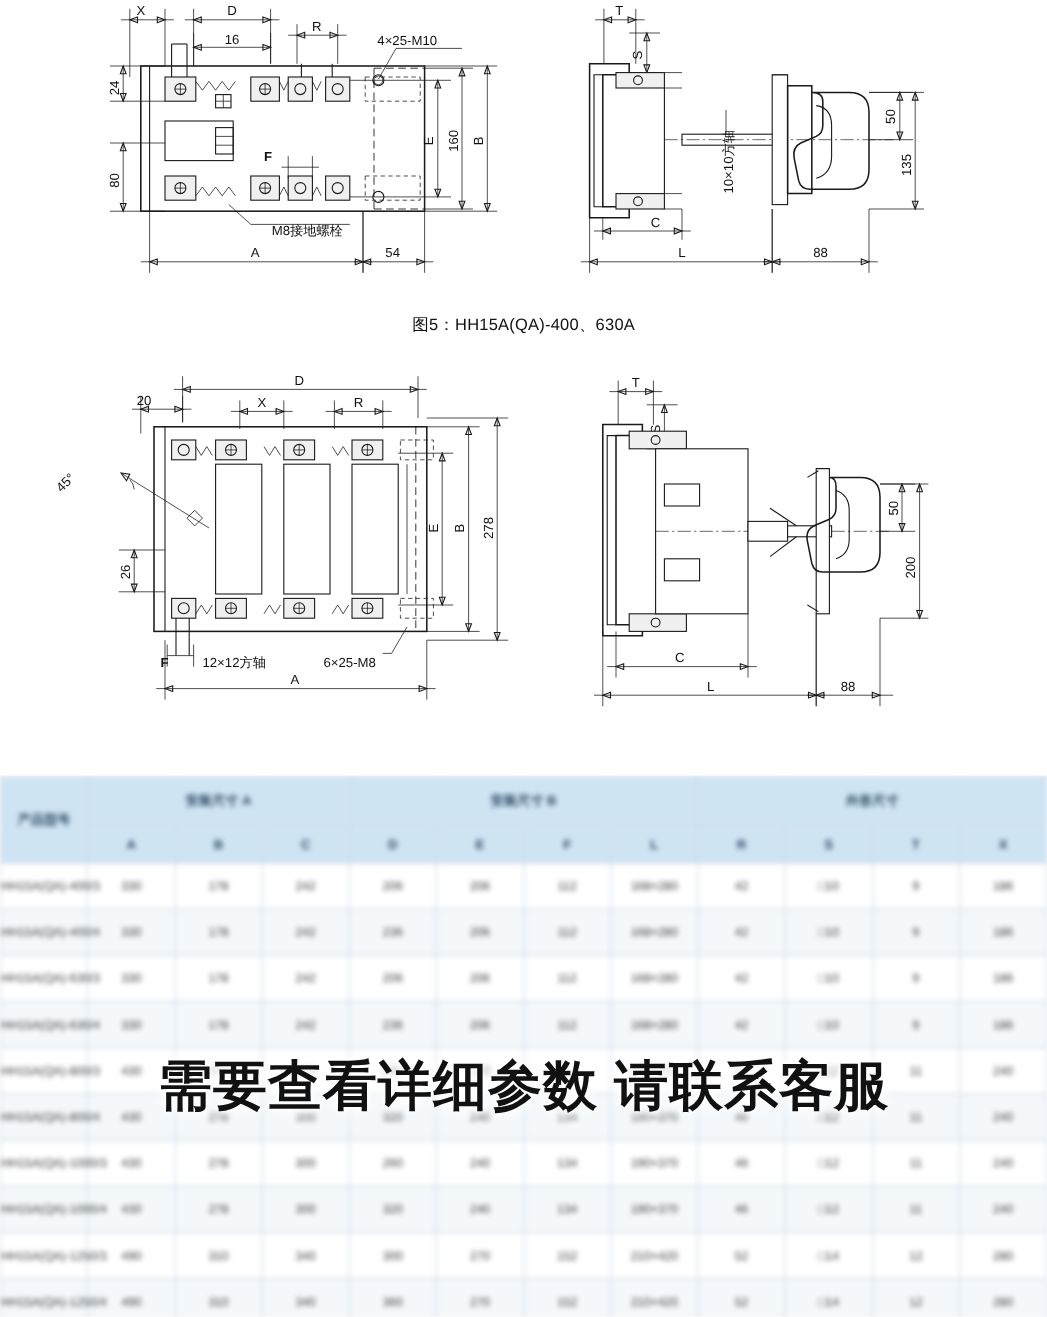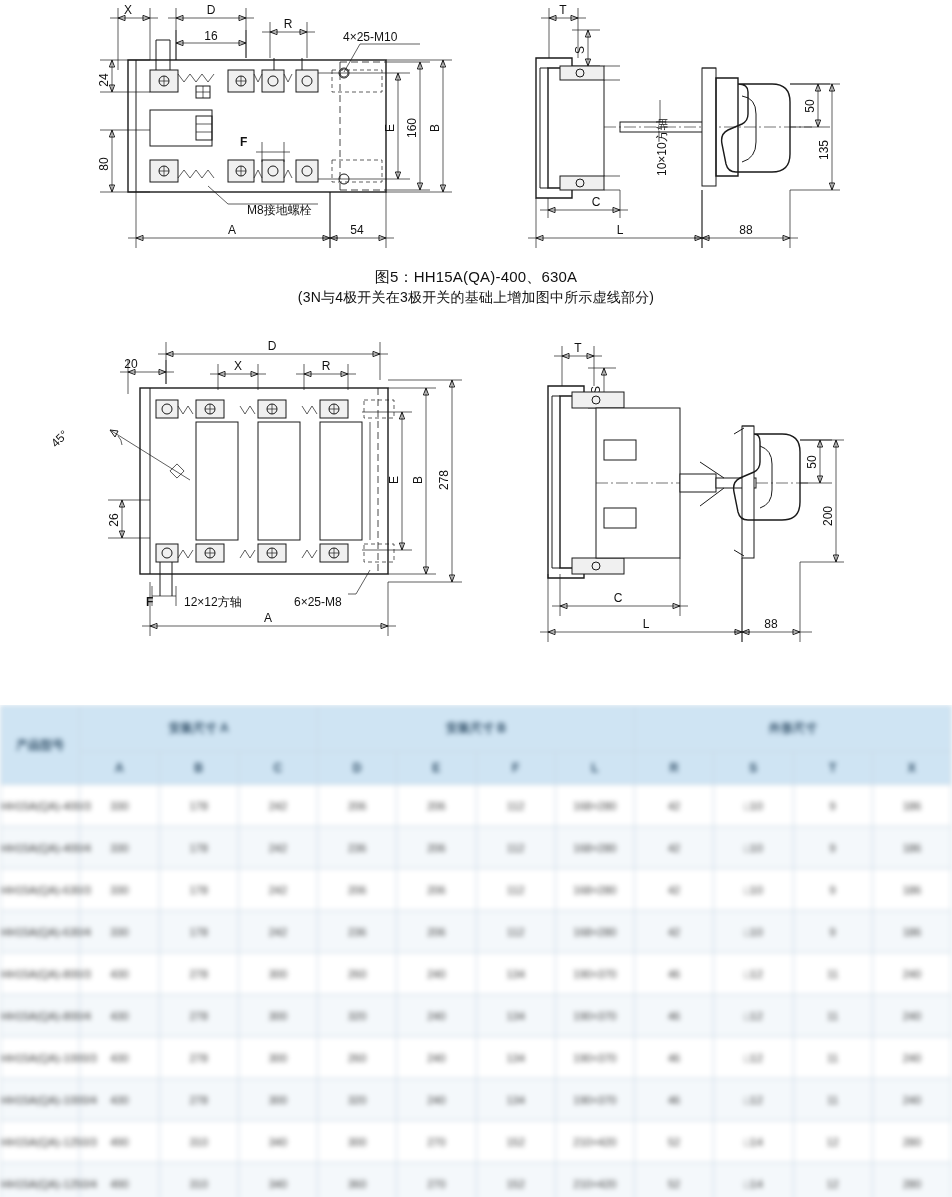--- a/index.html
+++ b/index.html
@@ -344,23 +344,22 @@
       <g>
         <line class="thin" x1="702" y1="190" x2="702" y2="248"></line>
         <line class="thin" x1="790" y1="190" x2="790" y2="248"></line>
         <line class="thin" x1="694" y1="238" x2="798" y2="238"></line>
         <path class="ln" d="M702 238 l7 -2.6 v5.2 z" fill="#1a1a1a"></path>
         <path class="ln" d="M790 238 l-7 -2.6 v5.2 z" fill="#1a1a1a"></path>
         <text x="746" y="234" text-anchor="middle">88</text>
       </g>
     </svg>
 
-    <div class="cap" style="top:268px;">
+    <div class="cap" style="top:286px;">
       <span>图5：HH15A(QA)-400、630A</span>
-      <span class="l2">(3N与4极开关在3极开关的基础上增加图中所示虚线部分)</span>
     </div>
 
     <svg class="dwg" width="952" height="320" style="left:0;top:330px;">
 
       <g>
         <line class="thin" x1="166" y1="12" x2="166" y2="54"></line>
         <line class="thin" x1="380" y1="12" x2="380" y2="50"></line>
         <line class="thin" x1="158" y1="24" x2="388" y2="24"></line>
         <path class="ln" d="M166 24 l7 -2.6 v5.2 z" fill="#1a1a1a"></path>
         <path class="ln" d="M380 24 l-7 -2.6 v5.2 z" fill="#1a1a1a"></path>
@@ -758,14 +757,15 @@
           <td>52</td>
           <td>□14</td>
           <td>12</td>
           <td>280</td>
         </tr>
 
       </tbody>
     </table>
   </div>
 
+  <div class="overlay-text">需要查看详细参数 请联系客服</div>
 
 </div>
 
 </body></html>

